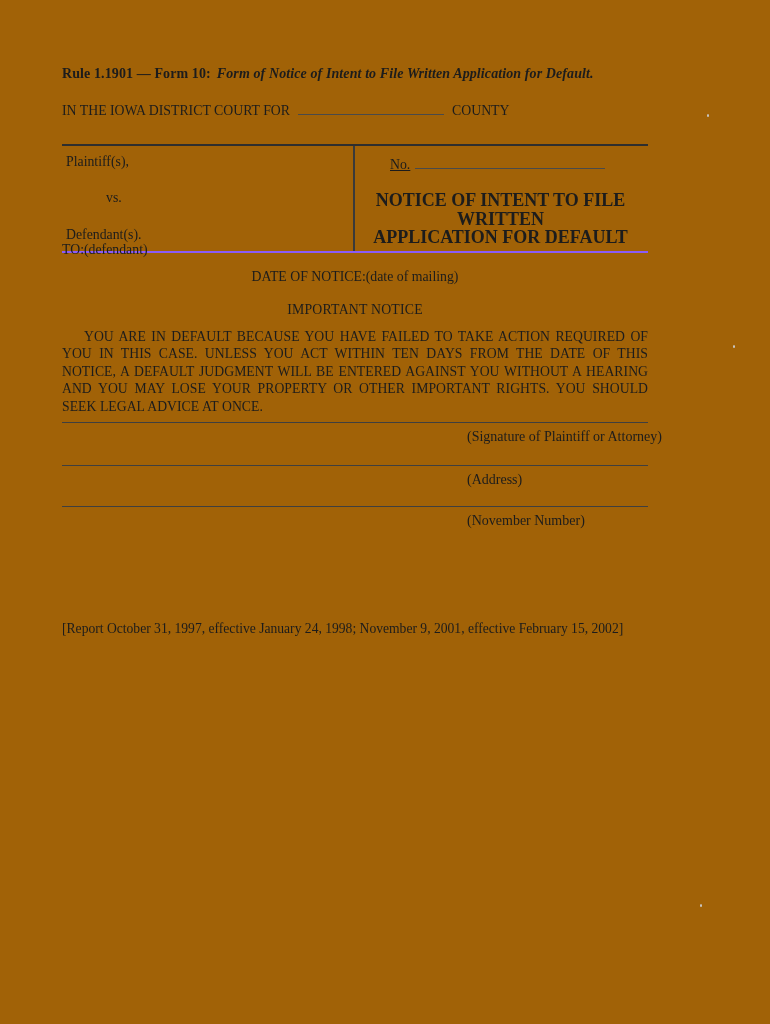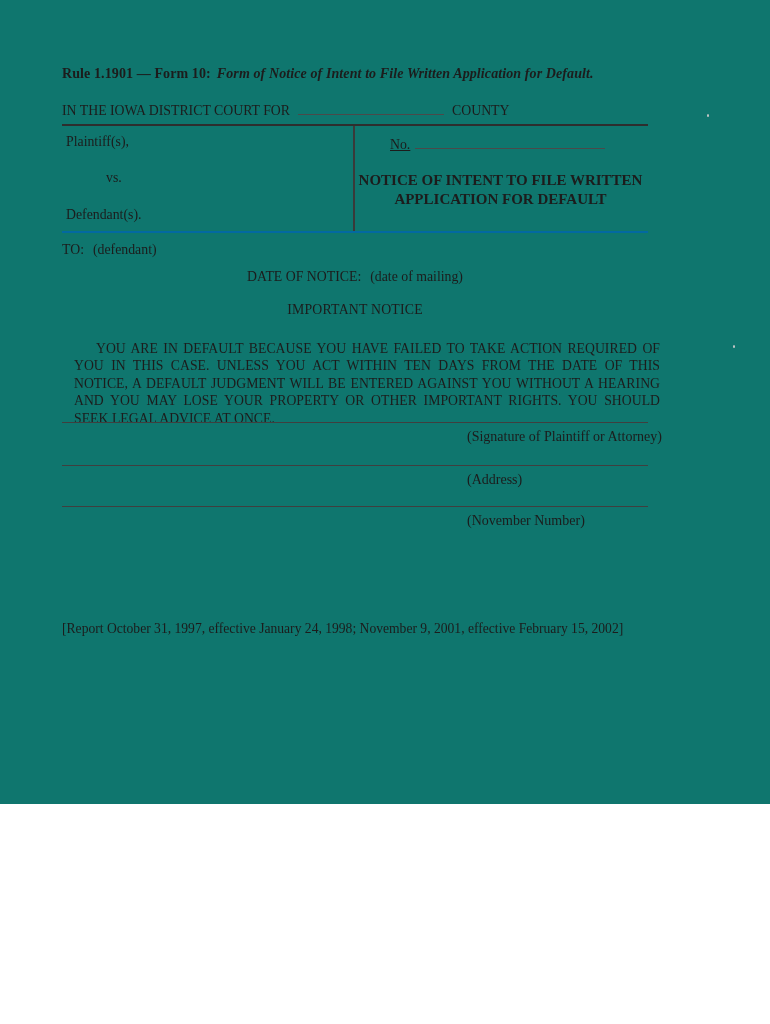--- a/index.html
+++ b/index.html
@@ -1,79 +1,79 @@
 <!DOCTYPE html>
 <html><head>
 <meta charset="utf-8">
 <style>
   html, body { margin: 0; padding: 0; background: #ffffff; }
   .page {
     position: relative;
     width: 770px;
-    height: 804px;
-    background: #0f766e;
+    height: 1024px;
+    background: #a16207;
     font-family: "Liberation Serif", serif;
     color: #1c1c1c;
     overflow: hidden;
   }
   .abs { position: absolute; }
   .content { left: 62px; width: 586px; }
 
   .rule-title { top: 66px; font-size: 14px; font-weight: bold; letter-spacing: 0.1px; }
   .rule-title .italic-part { font-style: italic; margin-left: 6px; }
 
   .court-line { top: 102px; font-size: 13.8px; }
   .blank {
     display: inline-block;
     border-bottom: 1.3px solid #4a4a4a;
     vertical-align: baseline;
   }
   .county-blank { width: 146px; margin: 0 8px 0 8px; height: 12px; }
 
   .caption {
-    top: 124px;
+    top: 144px;
     height: 105px;
     border-top: 2px solid #2e2e2e;
-    border-bottom: 2px solid #0369a1;
+    border-bottom: 2px solid #8b5cf6;
     font-size: 13.8px;
   }
   .caption-divider {
     position: absolute;
     left: 291px; top: 0;
     width: 2px; height: 100%;
     background: #3a3a3a;
   }
   .plaintiff-label { position: absolute; left: 4px; top: 8px; }
   .vs-label { position: absolute; left: 36px; top: 44px; margin-left: 8px; }
   .defendant-label { position: absolute; left: 4px; bottom: 8px; }
   .caseno-row { position: absolute; left: 328px; top: 10px; text-decoration: underline; }
   .caseno-blank { width: 190px; margin-left: 5px; height: 12px; }
   .notice-title {
     position: absolute;
     left: 293px; right: 2px; top: 45px;
     text-align: center;
     font-weight: bold;
-    font-size: 15px;
+    font-size: 18px;
     line-height: 18.5px;
   }
 
   .plain-line { font-size: 13.8px; }
   .to-line { top: 242px; }
   .date-line { top: 269px; text-align: center; }
-  .label-gap { margin-left: 9px; }
+  .label-gap { }
 
   .important-heading { top: 302px; text-align: center; font-size: 13.8px; letter-spacing: 0.2px; }
 
   .body-par {
     top: 328px;
     font-size: 13.7px;
     line-height: 17.4px;
     text-align: justify;
     text-indent: 22px;
-    margin: 12px;
+    margin: 0;
     letter-spacing: 0.05px;
   }
 
   .sig-group { height: 26px; }
   .sig-line-rule {
     width: 100%;
     border-top: 1.6px solid #3f3f3f;
     height: 0;
   }
   .sig-label {

